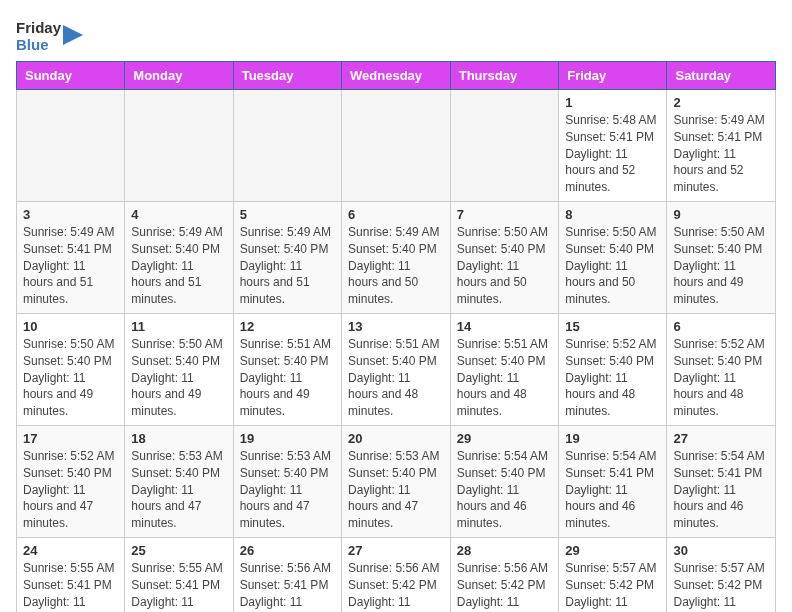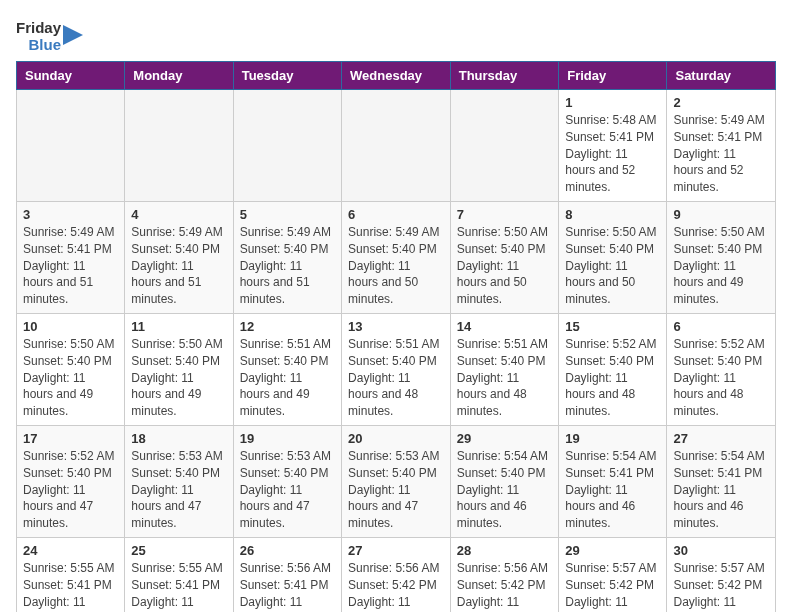--- a/index.html
+++ b/index.html
@@ -32,21 +32,21 @@
     .subtitle {
       font-size: 16px;
       color: #555;
     }
     .calendar {
       width: 100%;
       border-collapse: collapse;
       border: 1px solid #ccc;
     }
     .calendar th {
-      background: #701a75;
+      background: #d946ef;
       color: #fff;
       font-size: 13px;
       font-weight: bold;
       text-align: left;
       padding: 6px 8px;
       border: 1px solid #2d6aa0;
     }
     .calendar td {
       border: 1px solid #ccc;
       vertical-align: top;
@@ -77,21 +77,21 @@
     }
   </style>
 </head>
 <body>
 
 <div class="header">
   <div class="logo">
   <div style="display:flex;align-items:center;">
     <div style="line-height:1.1;">
       <div style="font-size:15px;font-weight:bold;color:#333;">Friday</div>
-      <div style="font-size:15px;font-weight:bold;color:#3a7abf;text-align:right;">Blue</div>
+      <div style="font-size:15px;font-weight:bold;color:#3a7abf;">Blue</div>
     </div>
     <svg width="20" height="20" viewBox="0 0 20 20" style="margin-left:2px;margin-top:-4px;">
       <polygon points="0,0 20,10 0,20" fill="#3a7abf"></polygon>
     </svg>
   </div>
 </div>
   <div class="title-block">
     <div class="month-title"></div>
     <div class="subtitle"></div>
   </div>

